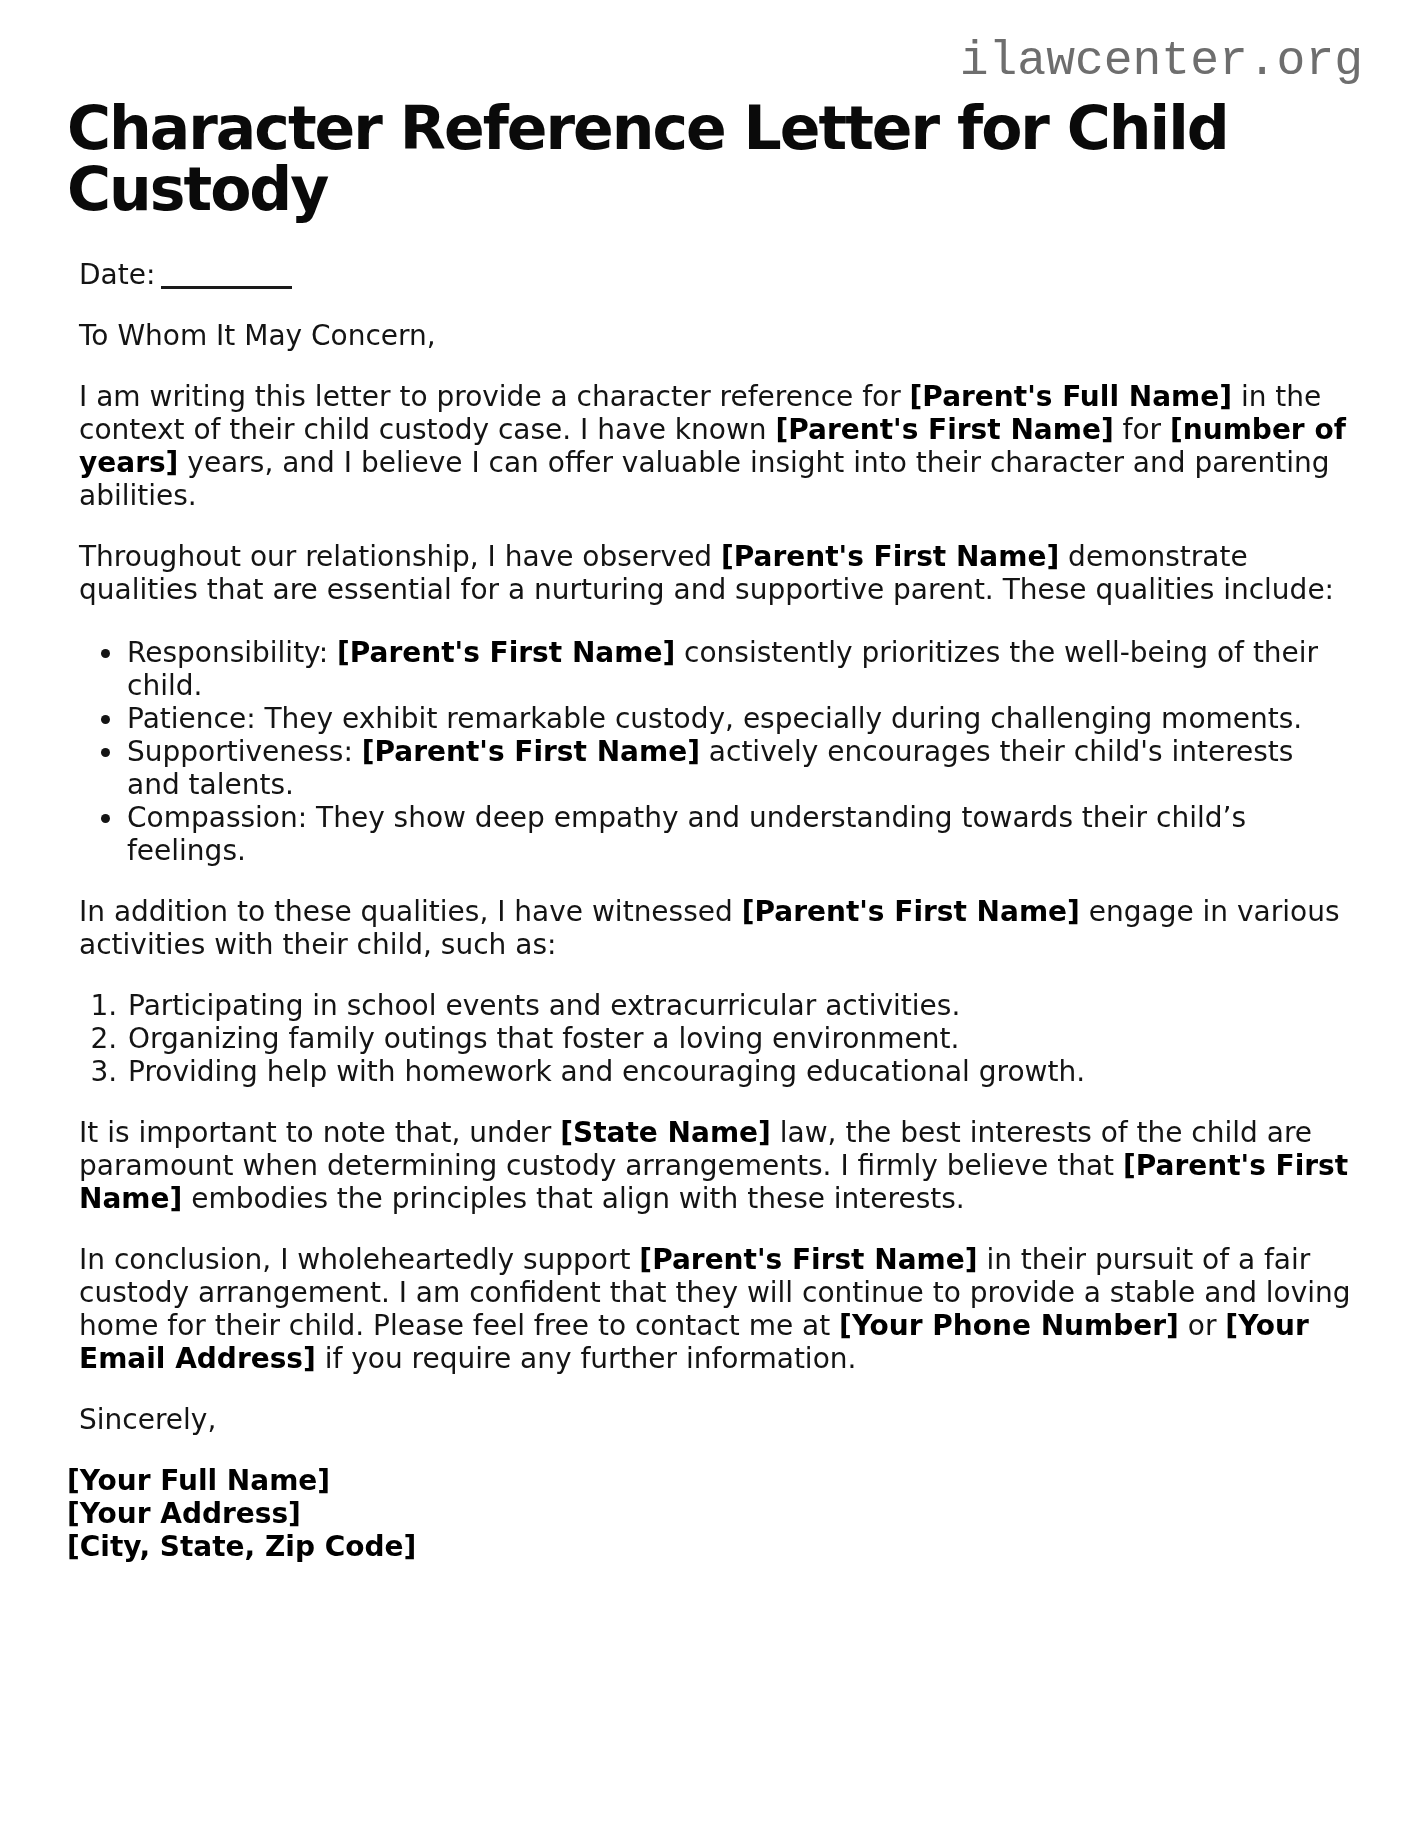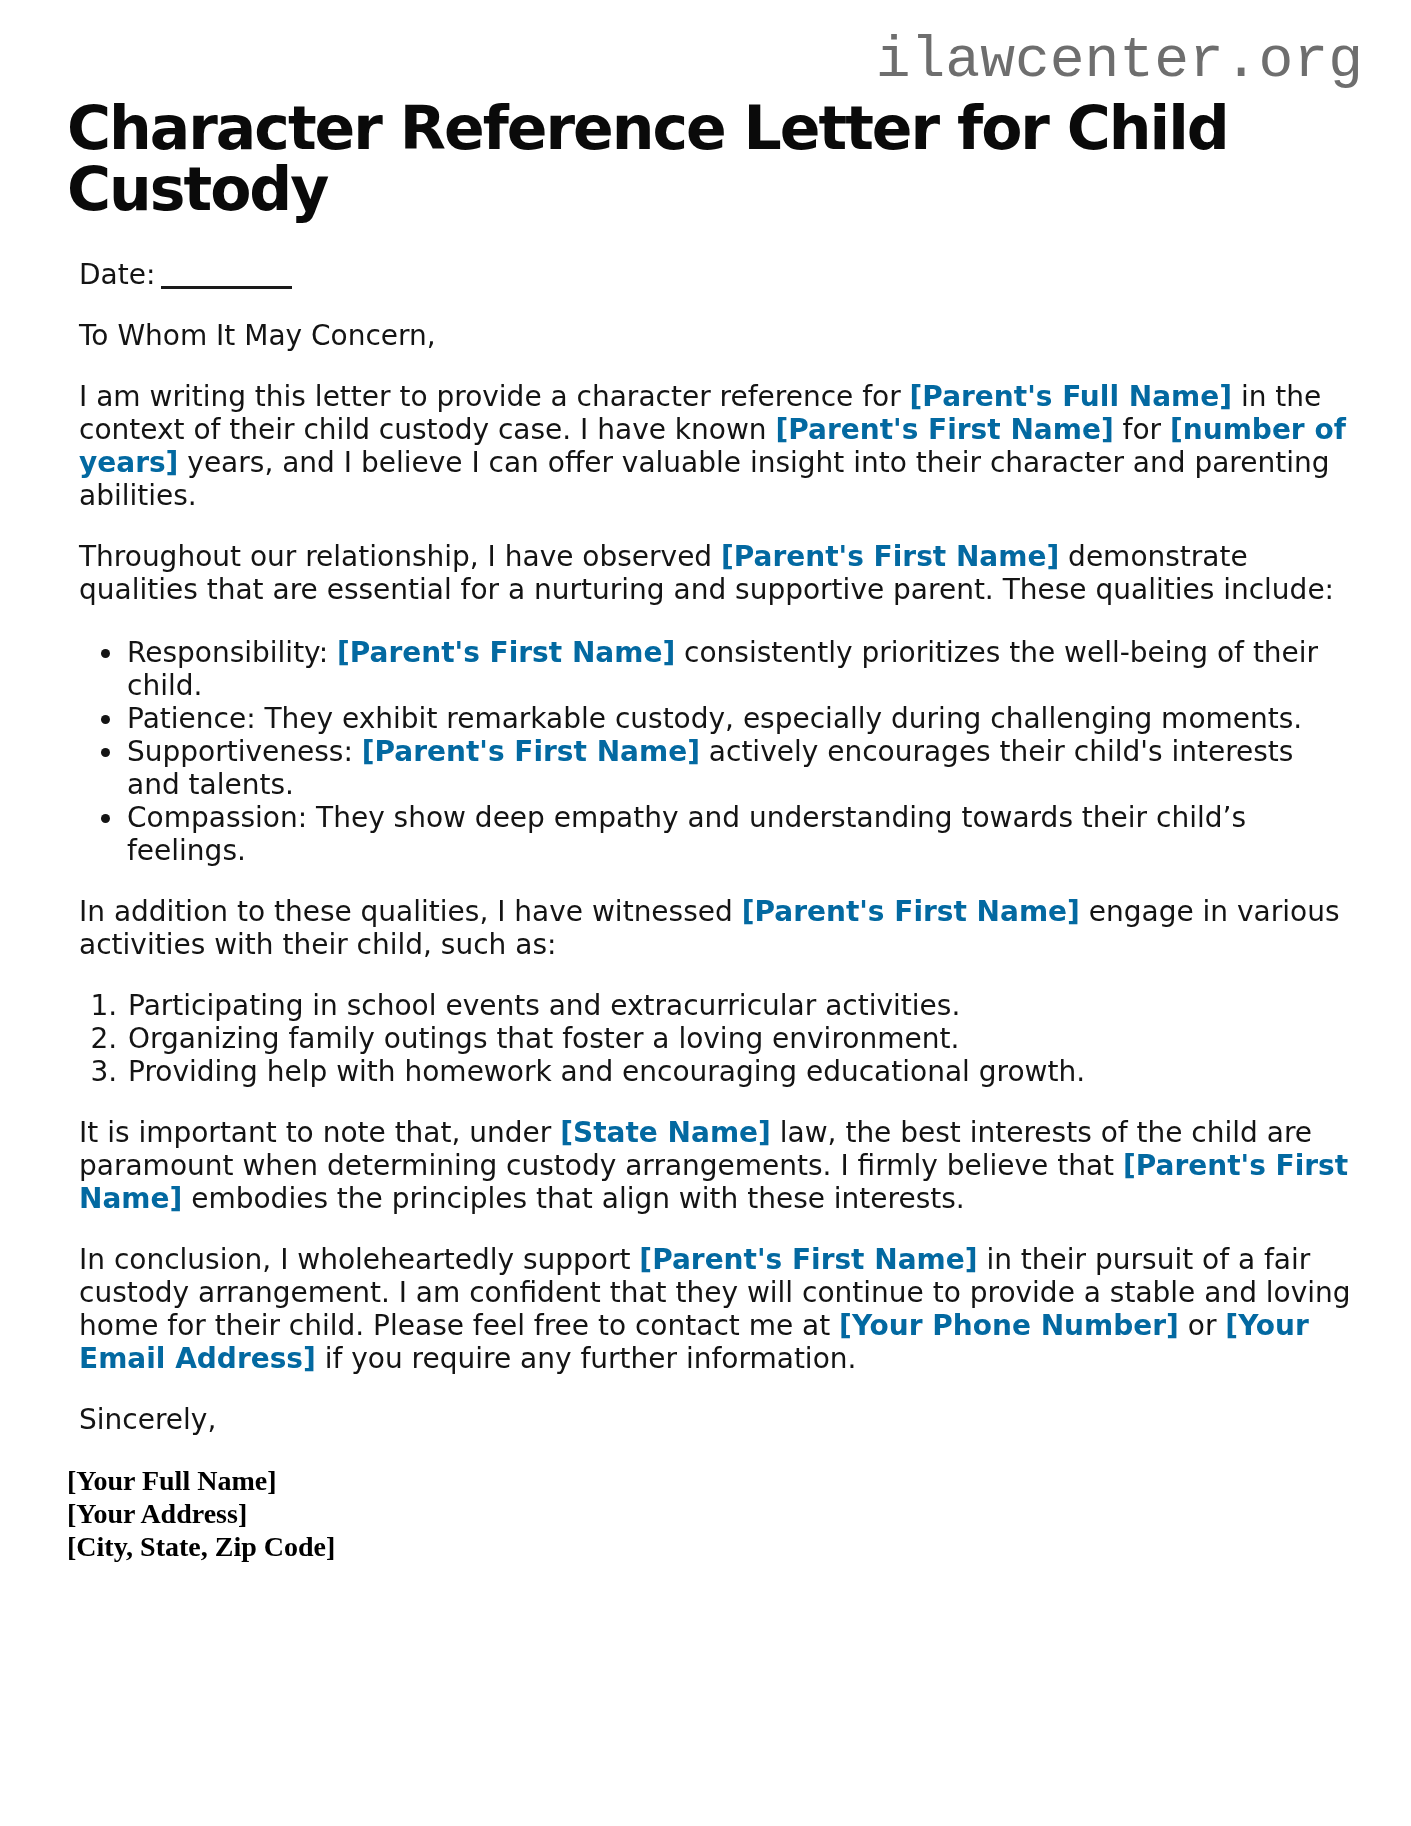--- a/index.html
+++ b/index.html
@@ -8,21 +8,21 @@
     height: 1826px;
     background: #ffffff;
     font-family: "DejaVu Sans", "Liberation Sans", sans-serif;
     color: #141414;
     overflow: hidden;
   }
   .page { padding: 30px 40px 0 67px; }
 
   .logo {
     font-family: "Liberation Mono", "DejaVu Sans Mono", monospace;
-    font-size: 58px;
+    font-size: 48px;
     line-height: 62px;
     color: #6e6e6e;
     text-align: right;
     margin-right: 8px;
     white-space: pre;
   }
 
   h1.title {
     font-size: 60px;
     line-height: 61px;
@@ -33,36 +33,36 @@
     white-space: pre-wrap;
   }
 
   p, li, .sig-line {
     font-size: 28px;
     line-height: 33px;
     white-space: pre-wrap;
   }
   p { margin: 28px 12px; }
 
-  .b { font-weight: bold; color: #0369a1; }
+  .b { font-weight: bold; color: #000000; }
 
   ul.qualities { margin: 30px 0 8px 0; padding-left: 58px; }
   ol.activities { margin: 14px 0; padding-left: 59px; }
   li { padding-left: 2px; }
 
   .blank {
     display: inline-block;
     width: 131px;
     height: 24px;
     border-bottom: 3px solid #1a1a1a;
     margin-left: 6px;
     vertical-align: -5px;
   }
 
-  .sig { margin-top: 28px; font-weight: bold; color: #000; font-family: Liberation Serif, serif; }
+  .sig { margin-top: 28px; font-weight: bold; color: #000; }
 </style>
 </head>
 <body>
 
 <div class="page">
 
   <div class="logo">ilawcenter.org</div>
 
   <h1 class="title">Character Reference Letter for Child
 Custody</h1>

